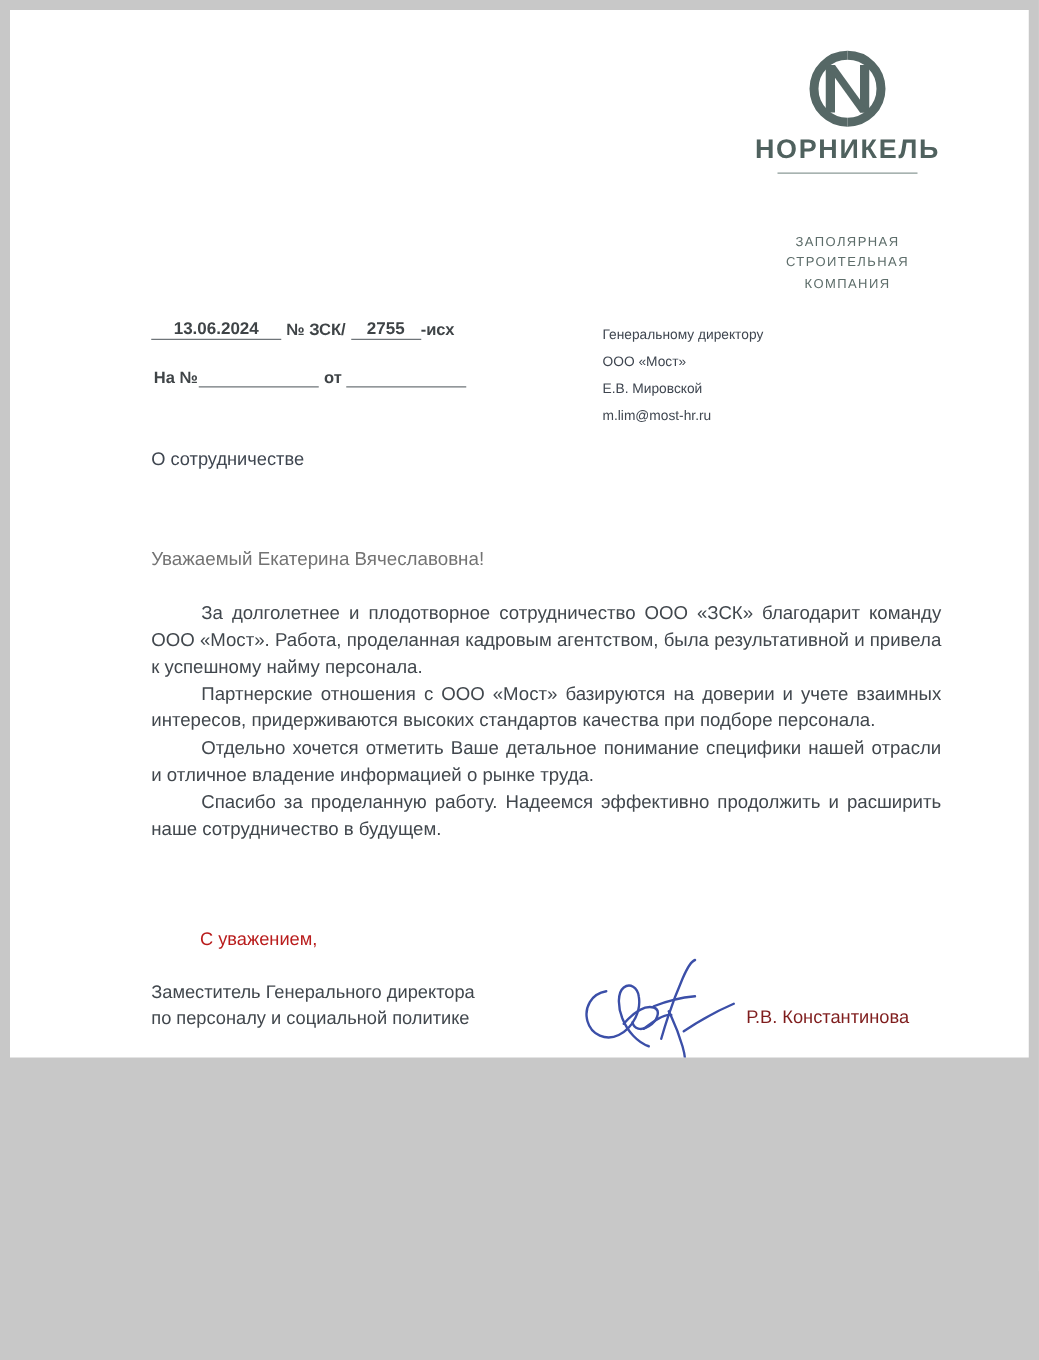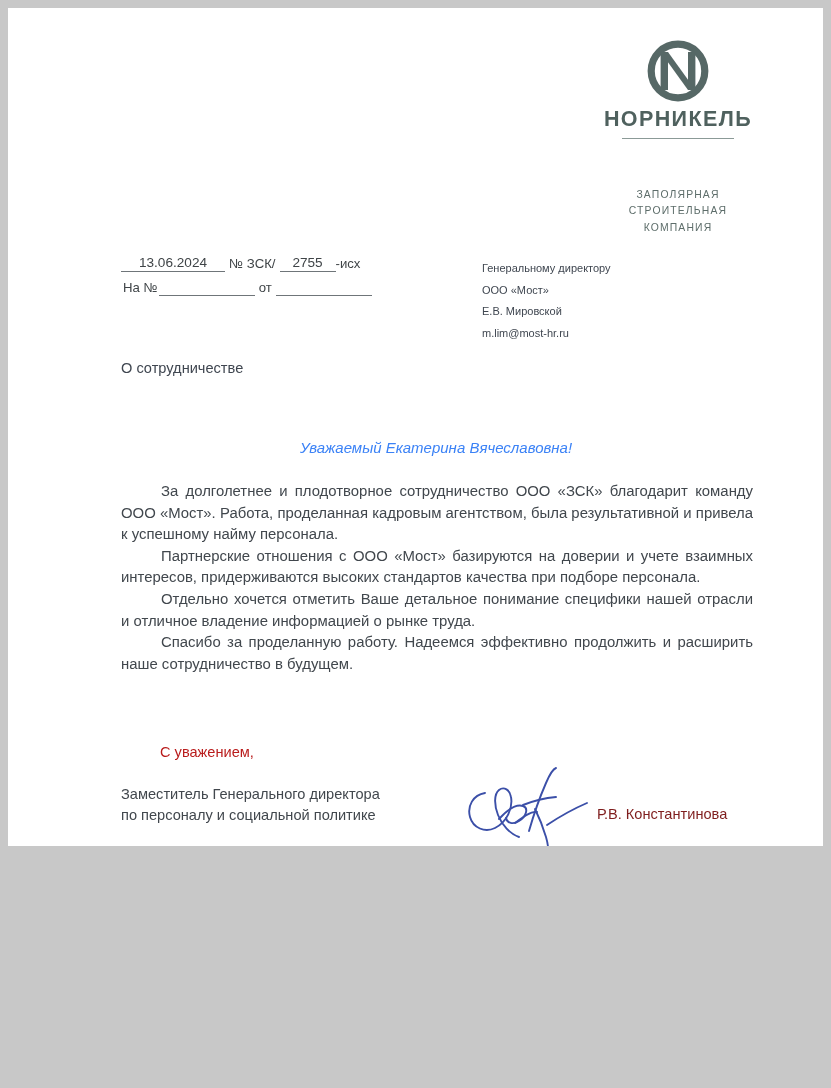--- a/index.html
+++ b/index.html
@@ -59,29 +59,30 @@
     margin-top: 48px;
   }
 
   
   .refblock {
     position: absolute;
     left: 113px;
     top: 243px;
     width: 255px;
     color: #3f4447;
+    font-weight: bold;
   }
   .ref-row {
     display: flex;
     align-items: flex-end;
     font-size: 13.2px;
     white-space: nowrap;
   }
   .ref-row.row1 { height: 21px; }
-  .ref-row.row2 { height: 21px; margin-top: 3px; }
+  .ref-row.row2 { height: 21px; margin-top: 17px; }
 
   .ref-fill {
     border-bottom: 1px solid #6f7579;
     text-align: center;
     font-size: 13.6px;
     line-height: 15px;
     padding-bottom: 1px;
   }
   .ref-fill.date   { width: 104px; }
   .ref-fill.num    { width: 56px; }
@@ -113,24 +114,22 @@
     font-size: 14.6px;
     color: #3f4650;
   }
 
   
   .salutation {
     position: absolute;
     left: 113px;
     top: 431px;
     width: 630px;
-    text-align: center;
     font-size: 15px;
-    color: #3b82f6;
-    font-style: italic;
+    color: #737373;
   }
   .body-text {
     position: absolute;
     left: 113px;
     top: 473px;
     width: 632px;
     font-size: 14.9px;
     line-height: 21.6px;
     color: #41474d;
     text-align: justify;

